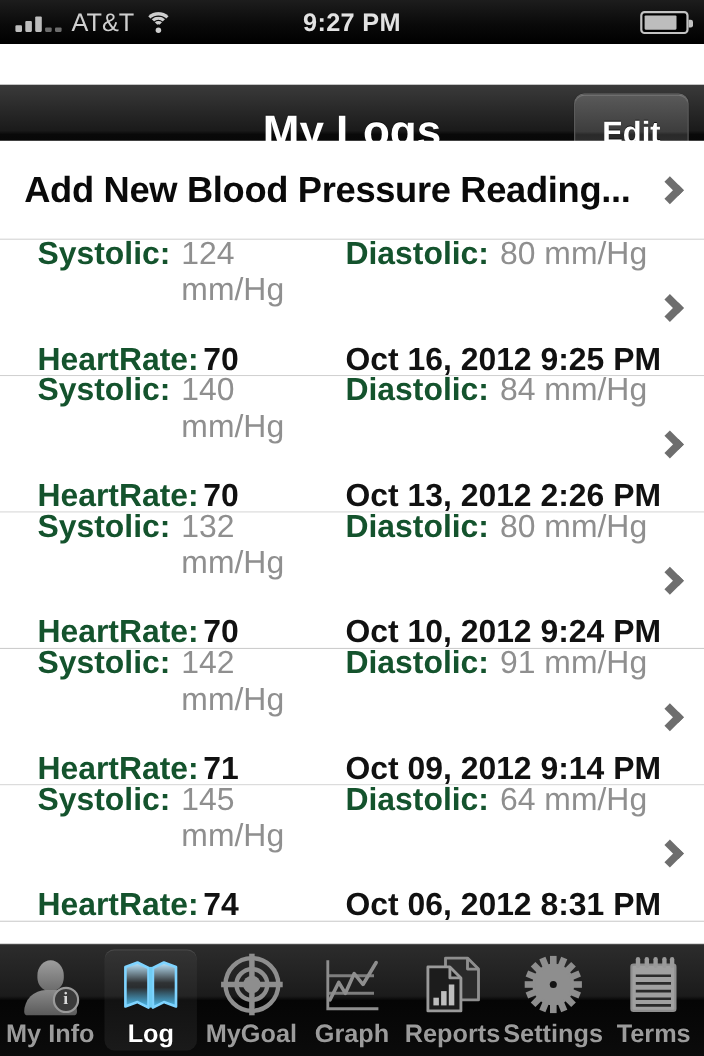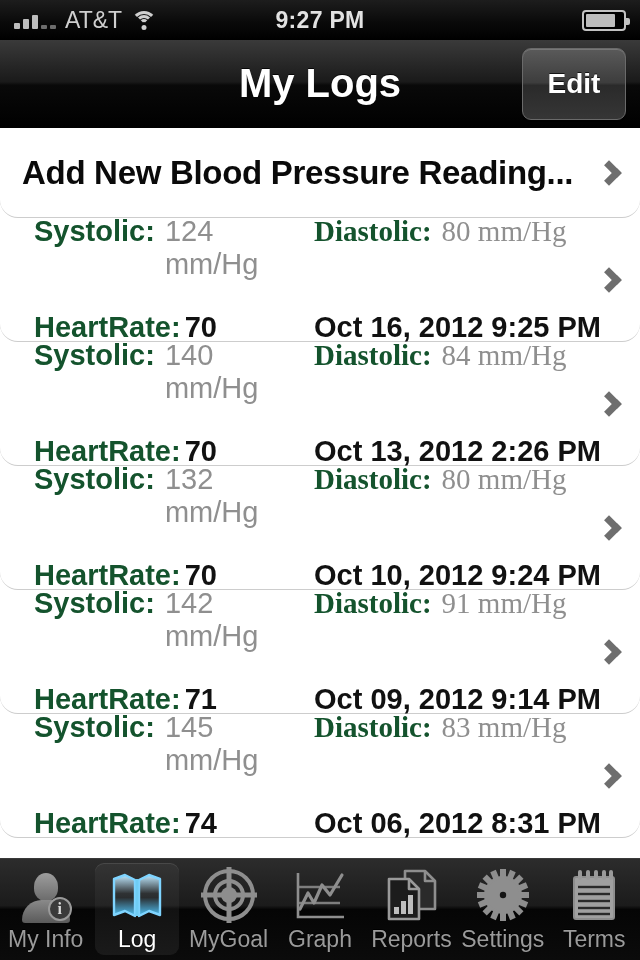--- a/index.html
+++ b/index.html
@@ -59,20 +59,21 @@
     width:4px; height:7px; background:#c2c2c2; border-radius:0 2px 2px 0;
   }
 
   
   .nav-bar{
     height:88px; width:100%;
     background:linear-gradient(to bottom,#3a3a3a 0%, #1a1a1a 48%, #090909 52%, #000 100%);
     display:flex; align-items:center; justify-content:center;
     position:relative;
     border-bottom:1px solid #000;
+    margin-top:37px;
   }
   .nav-title{
     color:#ffffff; font-size:40px; font-weight:700;
     text-shadow:0 -1px 0 rgba(0,0,0,.8);
     letter-spacing:0px;
   }
   .edit-btn{
     position:absolute; right:14px; top:50%; transform:translateY(-50%);
     height:72px; min-width:104px; padding:0 18px;
     display:flex; align-items:center; justify-content:center;
@@ -87,21 +88,20 @@
   
   .list{
     position:absolute; top:128px; bottom:102px; left:0; right:0;
     background:#ffffff; overflow:hidden;
   }
   .row{
     position:relative;
     border-bottom:1px solid #cdcdcd;
     background:#fff;
     padding:0 20px 0 22px;
-    border-radius:18px;
   }
   .row .chev{
     position:absolute; right:22px; top:50%; transform:translateY(-50%);
     width:18px; height:18px;
     border-right:7px solid #6e6e6e;
     border-top:7px solid #6e6e6e;
     transform:translateY(-50%) rotate(45deg);
   }
   .row-add{
     height:90px;
@@ -114,21 +114,21 @@
     height:124px;
     display:flex; flex-direction:column; justify-content:center;
     gap:14px;
     padding-left:34px;
   }
   .line{ display:flex; align-items:baseline; }
   .lbl{ font-size:29px; font-weight:700; color:#14532d; }
   .val-gray{ font-size:29px; font-weight:400; color:#8f8f8f; }
   .val-dark{ font-size:29px; font-weight:700; color:#111;margin-top:16px; }
   .cell-sys{ width:280px; display:flex; align-items:baseline; gap:10px; }
-  .cell-dia{ display:flex; align-items:baseline; gap:10px;font-family:Liberation Serif, serif; }
+  .cell-dia{ display:flex; align-items:baseline; gap:10px; }
   .cell-hr{ width:280px; display:flex; align-items:baseline; gap:4px; }
   .cell-date{ display:flex; align-items:baseline; }
   .spacer-row{ height:40px; background:#fff; border-bottom:1px solid #cdcdcd; }
 
   
   .tab-bar{
     position:absolute; left:0; right:0; bottom:0; height:102px;
     background:linear-gradient(to bottom,#2c2c2c 0%, #1b1b1b 46%, #050505 50%, #0b0b0b 100%);
     border-top:1px solid #3a3a3a;
     display:flex; align-items:stretch;
@@ -142,21 +142,21 @@
     position:absolute; left:50%; transform:translateX(-50%);
     top:4px; width:84px; height:92px; border-radius:9px;
     background:linear-gradient(to bottom,#343434 0%, #242424 46%, #121212 50%, #1a1a1a 100%);
     box-shadow:inset 0 1px 0 rgba(255,255,255,.10);
     display:none;
   }
   .tab.selected .hl{ display:block; }
   .tab .ico{ position:relative; width:56px; height:56px; z-index:2; }
   .tab .tlabel{
     position:relative; z-index:2;
-    font-size:23px; font-weight:400; color:#9b9b9b;
+    font-size:23px; font-weight:700; color:#9b9b9b;
     text-shadow:0 -1px 0 rgba(0,0,0,.9);
   }
   .tab.selected .tlabel{ color:#ffffff; }
 
   
   .ic-person .head{
     position:absolute; left:16px; top:6px; width:24px; height:28px;
     background:linear-gradient(to bottom,#9d9d9d,#6b6b6b); border-radius:50% 50% 45% 45%;
   }
   .ic-person .body{
@@ -321,21 +321,21 @@
   </div>
 
   <div class="row row-reading">
     <div class="line">
       <div class="cell-sys">
         <span class="lbl">Systolic:</span>
         <span class="val-gray">145 mm/Hg</span>
       </div>
       <div class="cell-dia">
         <span class="lbl">Diastolic:</span>
-        <span class="val-gray">83 mm/Hg</span>
+        <span class="val-gray">64 mm/Hg</span>
       </div>
     </div>
     <div class="line">
       <div class="cell-hr">
         <span class="lbl">HeartRate:</span>
         <span class="val-dark">74</span>
       </div>
       <div class="cell-date">
         <span class="val-dark">Oct 06, 2012 8:31 PM</span>
       </div>

